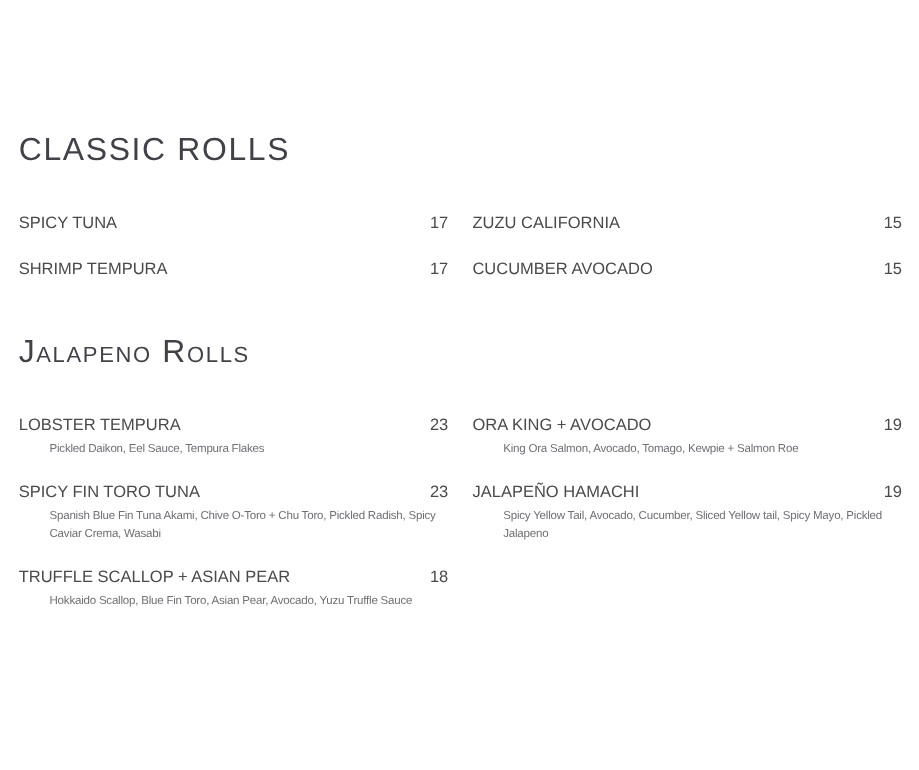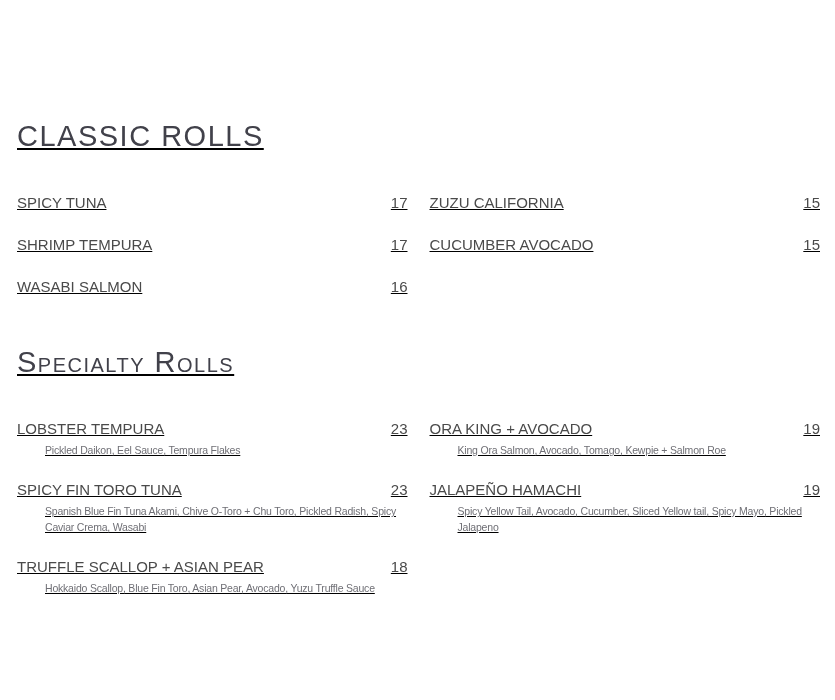--- a/index.html
+++ b/index.html
@@ -13,21 +13,20 @@
     margin: 0;
     padding: 0;
     width: 835px;
     height: 700px;
     background: var(--bg);
     font-family: "Liberation Sans", sans-serif;
     overflow: hidden;
   }
   .menu {
     padding: 120px 15px 0 17px;
-    text-decoration: underline;
   }
   .menu-section + .menu-section {
     margin-top: 49px;
   }
   .section-title {
     margin: 0 0 40px 0;
     font-size: 29px;
     line-height: 33px;
     font-weight: 400;
     letter-spacing: 1.5px;
@@ -94,32 +93,25 @@
   </div>
 
   <div class="menu-item">
     <div class="item-head">
       <span class="item-name">CUCUMBER AVOCADO</span>
       <span class="item-price">15</span>
     </div>
 
   </div>
 
-  <div class="menu-item">
-    <div class="item-head">
-      <span class="item-name">WASABI SALMON</span>
-      <span class="item-price">16</span>
-    </div>
-
-  </div>
 </div>
   </section>
 
   <section class="menu-section">
-    <h2 class="section-title">Specialty Rolls</h2>
+    <h2 class="section-title">Jalapeno Rolls</h2>
     <div class="items-grid">
   <div class="menu-item">
     <div class="item-head">
       <span class="item-name">LOBSTER TEMPURA</span>
       <span class="item-price">23</span>
     </div>
     <p class="item-desc">Pickled Daikon, Eel Sauce, Tempura Flakes</p>
   </div>
 
   <div class="menu-item">

